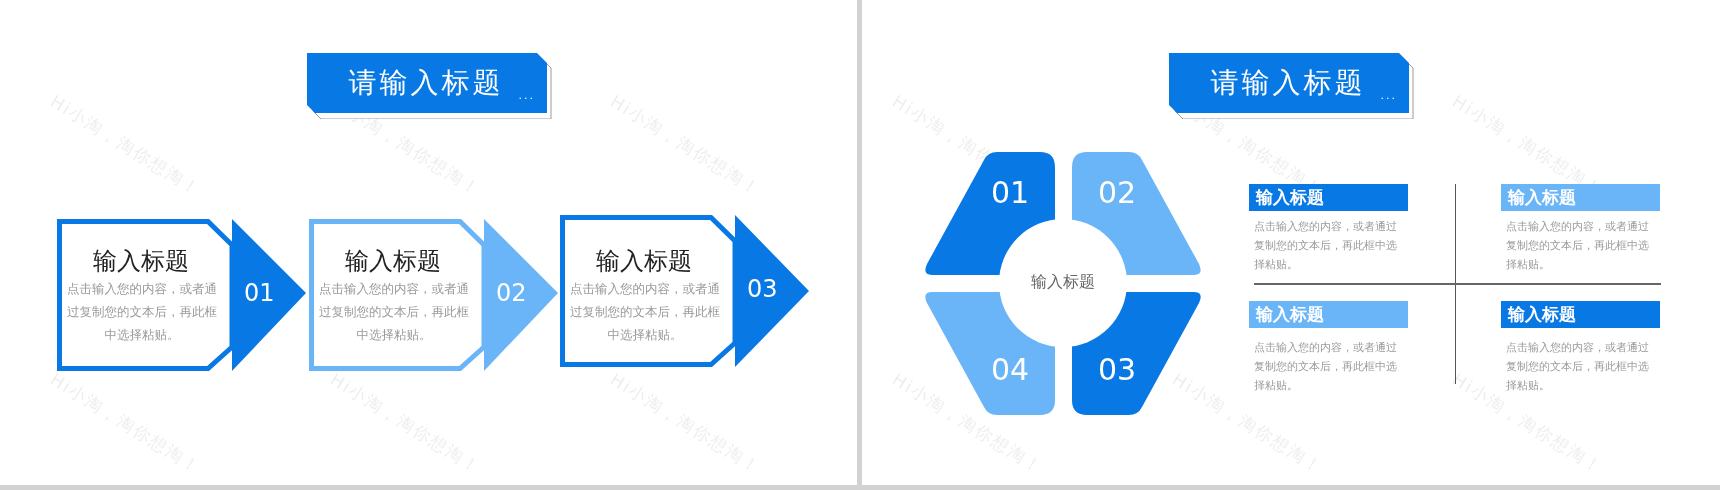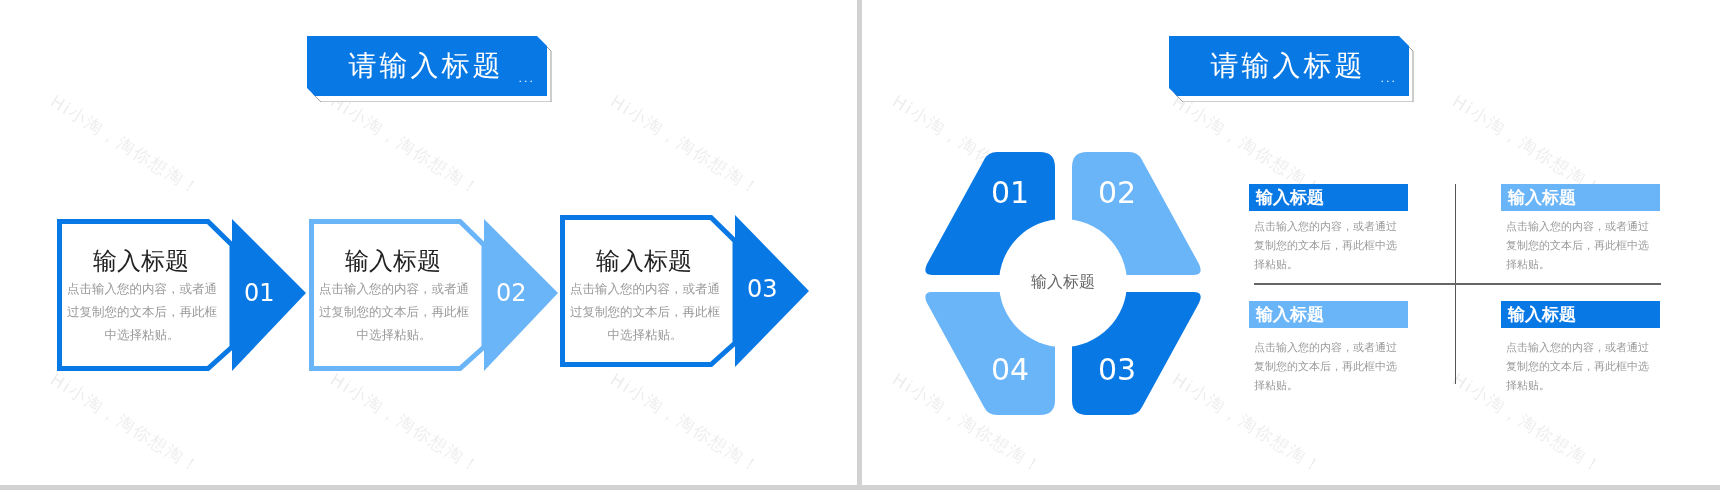--- a/index.html
+++ b/index.html
@@ -5,21 +5,21 @@
   html, body { margin:0; padding:0; }
   body { width:1720px; height:490px; position:relative; overflow:hidden; background:#ffffff; font-family:"DejaVu Sans", sans-serif; }
   .slide { position:absolute; top:0; height:485px; background:#fff; overflow:hidden; }
   #slide-1 { left:0; width:857px; }
   #slide-2 { left:862px; width:858px; }
   .divider { position:absolute; left:857px; top:0; width:5px; height:490px; background:#d2d2d2; }
   .bottom-bar { position:absolute; left:0; top:485px; width:1720px; height:5px; background:#d2d2d2; }
 
   .wm { position:absolute; color:#eeeeee; font-size:17px; transform:rotate(32deg); transform-origin:left top; white-space:nowrap; letter-spacing:2px; pointer-events:none; }
 
-  .title-wrap { position:absolute; width:244px; height:56px; }
+  .title-wrap { position:absolute; width:244px; height:56px;margin-top:17px; }
   .title-wrap svg { position:absolute; left:0; top:0; }
   .title-text { position:absolute; left:0; top:0; width:238px; height:60px; line-height:60px; text-align:center; color:#fff; font-size:28px; letter-spacing:3px; }
   .title-dots { position:absolute; right:16px; bottom:8px; color:#fff; font-size:11px; letter-spacing:2px; line-height:10px; }
 
   .step { position:absolute; }
   .step svg { position:absolute; left:0; top:0; }
   .step-title { position:absolute; left:0; width:168px; text-align:center; font-size:24px; color:#222; }
   .step-desc { position:absolute; left:10px; width:150px; text-align:center; font-size:12.5px; line-height:23px; color:#9a9a9a; }
   .step-num { position:absolute; font-size:24px; color:#fff; }
 

